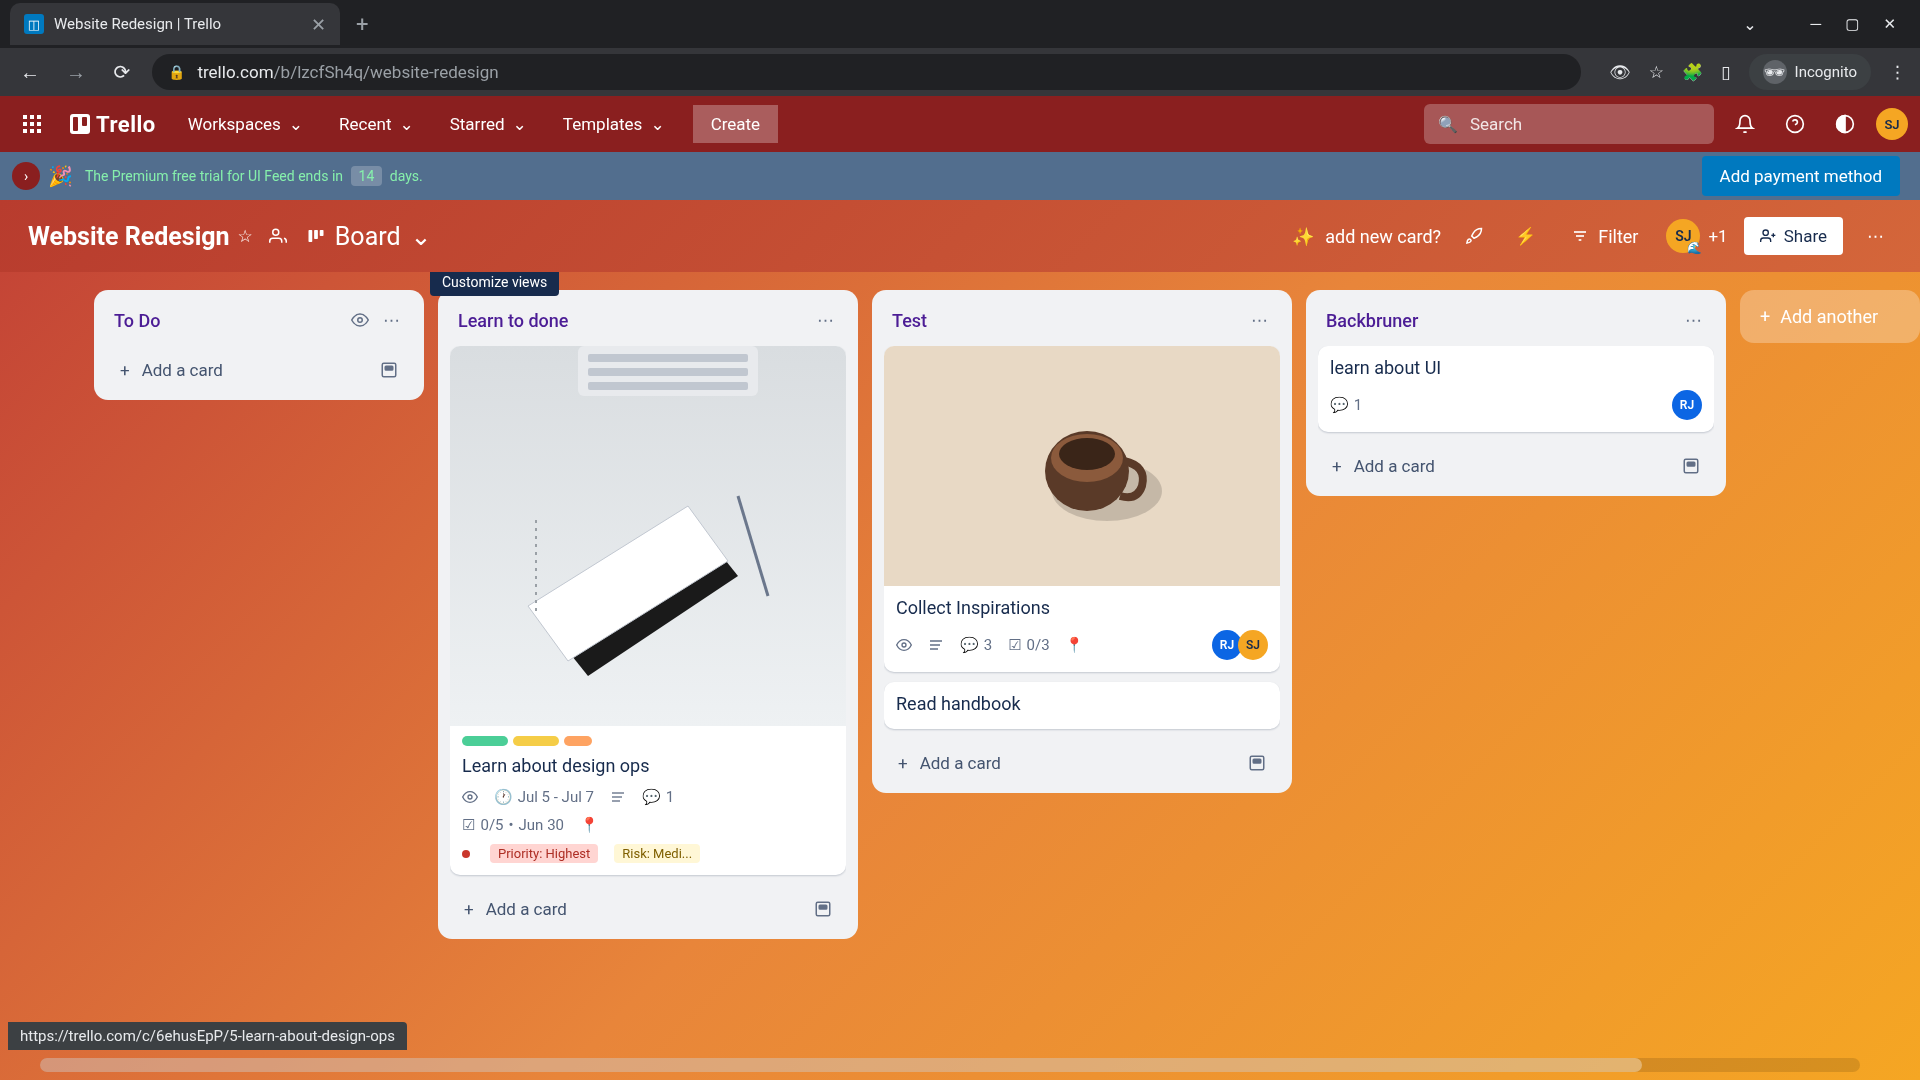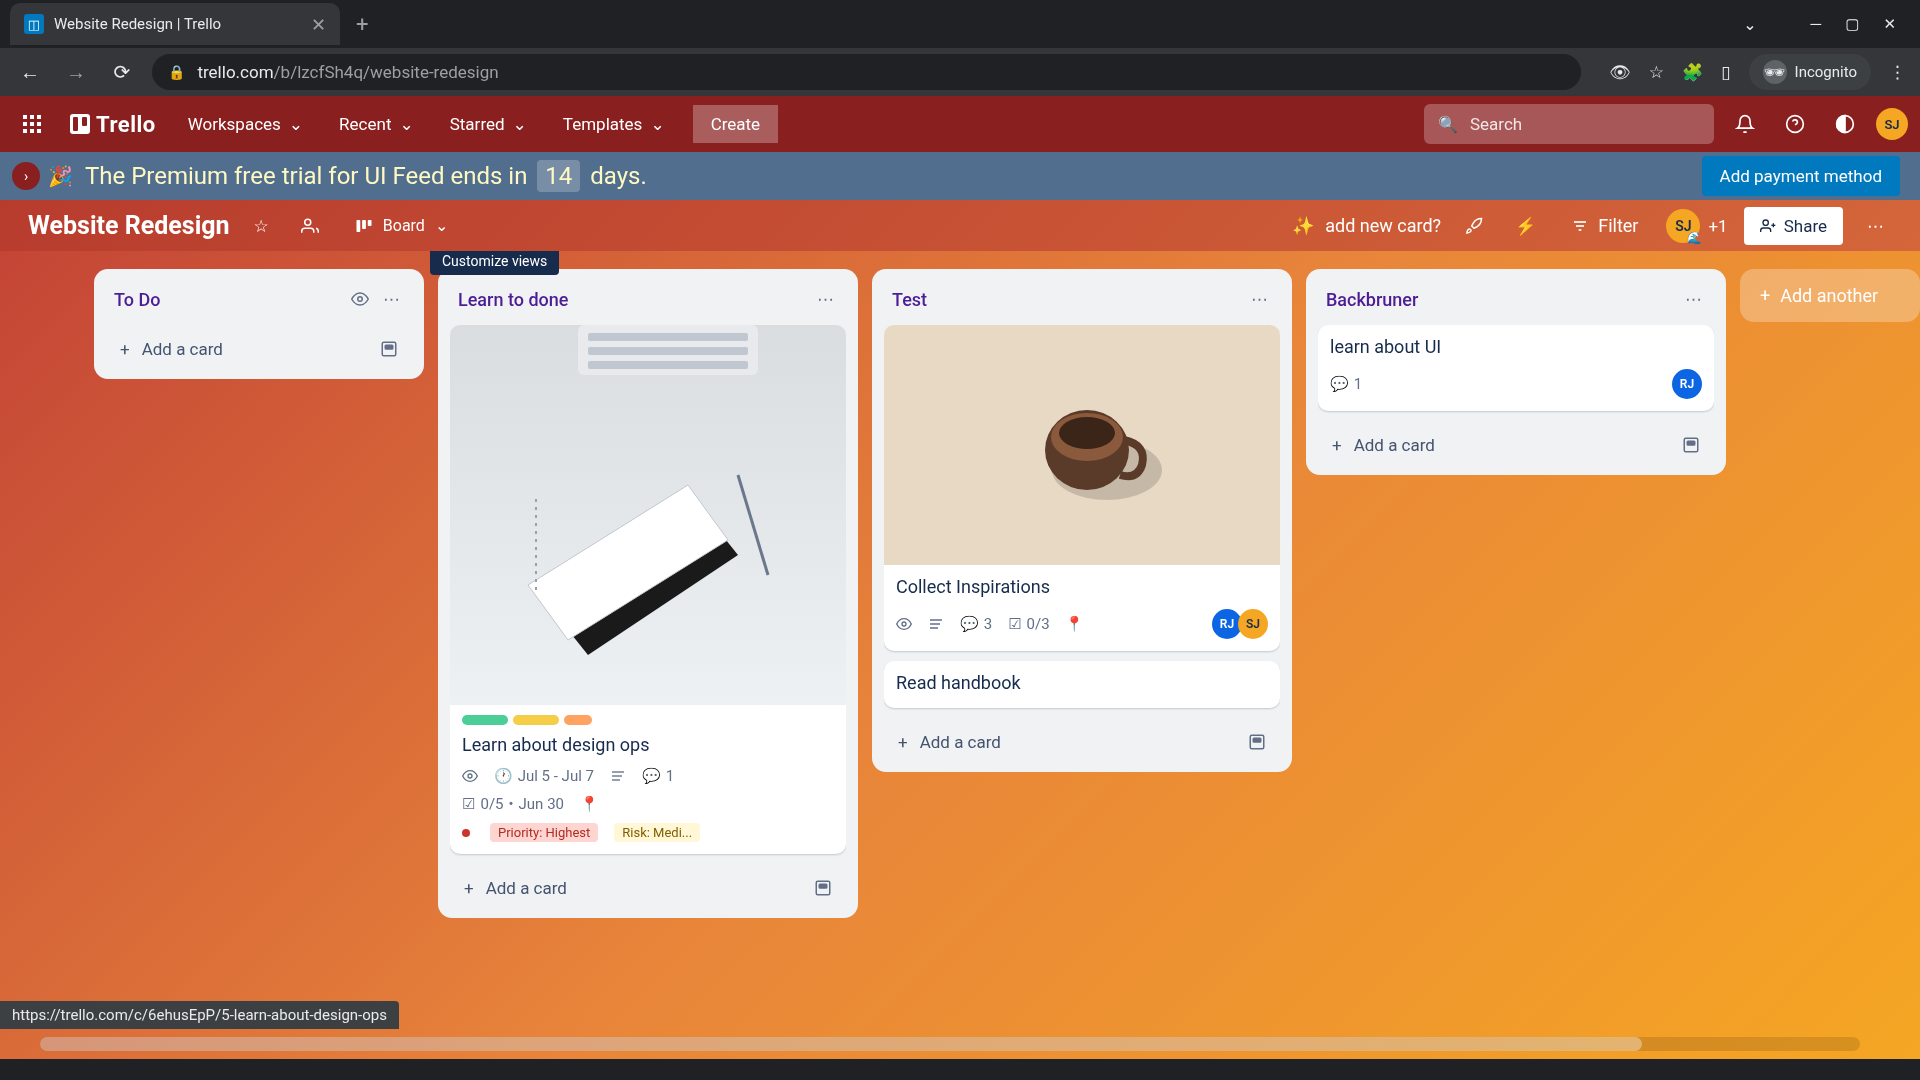--- a/index.html
+++ b/index.html
@@ -44,29 +44,29 @@
 .trello-search { width: 290px; height: 40px; background: rgba(255,255,255,0.25); border-radius: 6px; display: flex; align-items: center; padding: 0 14px; gap: 12px; color: white; }
 .trello-search input { background: transparent; border: none; color: white; font-size: 17px; outline: none; flex: 1; }
 .trello-search input::placeholder { color: rgba(255,255,255,0.85); }
 .trello-header-icon { width: 38px; height: 38px; display: flex; align-items: center; justify-content: center; color: white; cursor: pointer; font-size: 19px; border-radius: 4px; }
 .trello-avatar { width: 32px; height: 32px; border-radius: 50%; background: #f5a623; color: #172b4d; display: flex; align-items: center; justify-content: center; font-size: 13px; font-weight: 600; }
 
 
 .premium-banner { height: 48px; background: #526e8e; display: flex; align-items: center; padding: 0 20px 0 48px; position: relative; }
 .premium-collapse { position: absolute; left: 12px; width: 28px; height: 28px; background: #8a1f1f; border-radius: 50%; display: flex; align-items: center; justify-content: center; color: white; cursor: pointer; font-size: 14px; }
 .premium-icon { font-size: 20px; margin-right: 12px; }
-.premium-text { color: #fef9c3; font-size: 24px; }
+.premium-text { color: #86efac; font-size: 14px; }
 .premium-days { background: rgba(255,255,255,0.22); padding: 2px 8px; border-radius: 4px; margin: 0 4px; }
 .premium-cta { margin-left: auto; background: #0079bf; color: white; padding: 10px 18px; border-radius: 4px; cursor: pointer; font-size: 17px; }
 
 
-.board-header { height: 51px; display: flex; align-items: center; padding: 0 28px; gap: 16px; background: linear-gradient(135deg, #b83c2e 0%, #d4663a 100%); }
+.board-header { height: 72px; display: flex; align-items: center; padding: 0 28px; background: linear-gradient(135deg, #b83c2e 0%, #d4663a 100%); }
 .board-name { color: white; font-size: 25px; font-weight: bold; cursor: pointer; }
 .board-header-btn { color: white; padding: 8px; cursor: pointer; font-size: 17px; border-radius: 4px; }
-.board-view-btn { display: flex; align-items: center; gap: 10px; color: white; padding: 8px 12px; cursor: pointer; font-size: 16px; border-radius: 4px; text-align: right; }
+.board-view-btn { display: flex; align-items: center; gap: 10px; color: white; padding: 8px 12px; cursor: pointer; font-size: 25px; border-radius: 4px; text-align: right; }
 .board-header-right { margin-left: auto; display: flex; align-items: center; gap: 16px; }
 .sparkle-label { display: flex; align-items: center; gap: 10px; color: white; font-size: 18px; }
 .filter-btn { display: flex; align-items: center; gap: 10px; color: white; font-size: 18px; cursor: pointer; padding: 8px 12px; }
 .member-stack { display: flex; align-items: center; gap: 4px; }
 .member-avatar { width: 34px; height: 34px; border-radius: 50%; background: #f5a623; color: #172b4d; display: flex; align-items: center; justify-content: center; font-size: 14px; font-weight: 600; position: relative; }
 .member-avatar .wave { position: absolute; bottom: -2px; right: -2px; font-size: 12px; }
 .plus-count { color: white; font-size: 17px; margin-left: 4px; }
 .share-btn { background: white; color: #172b4d; padding: 9px 16px; border-radius: 4px; cursor: pointer; font-size: 17px; display: flex; align-items: center; gap: 8px; }
 
 
@@ -104,21 +104,21 @@
 .chip.red { background: #ffd5d2; color: #ae2e24; }
 .chip.yellow { background: #fff7d6; color: #7f5f01; }
 
 .add-card-row { display: flex; align-items: center; padding: 8px 8px 2px; gap: 10px; }
 .add-card-btn { flex: 1; color: #44546f; font-size: 17px; cursor: pointer; display: flex; align-items: center; gap: 12px; padding: 6px; border-radius: 8px; }
 .template-btn { color: #626f86; cursor: pointer; padding: 6px; font-size: 17px; }
 
 .add-list-btn { background: rgba(255,255,255,0.28); color: white; border-radius: 14px; padding: 16px 20px; font-size: 18px; cursor: pointer; display: flex; align-items: center; gap: 10px; flex-shrink: 0; width: 180px; }
 
 
-.status-bar { position: absolute; bottom: 30px; left: 0; background: #3c4043; color: #e8eaed; padding: 5px 12px; font-size: 15px; border-radius: 0 4px 0 0; }
+.status-bar { position: absolute; bottom: 30px; left: 8px; background: #3c4043; color: #e8eaed; padding: 5px 12px; font-size: 15px; border-radius: 0 4px 0 0; }
 .h-scrollbar { position: absolute; bottom: 8px; left: 40px; right: 60px; height: 14px; background: rgba(0,0,0,0.12); border-radius: 7px; }
 .h-scrollbar-thumb { position: absolute; left: 0; width: 88%; height: 100%; background: rgba(255,255,255,0.35); border-radius: 7px; }
 
 svg { display: block; }
 </style>
 </head>
 <body>
 
 <div class="chrome-titlebar">
   <div class="chrome-tab">

